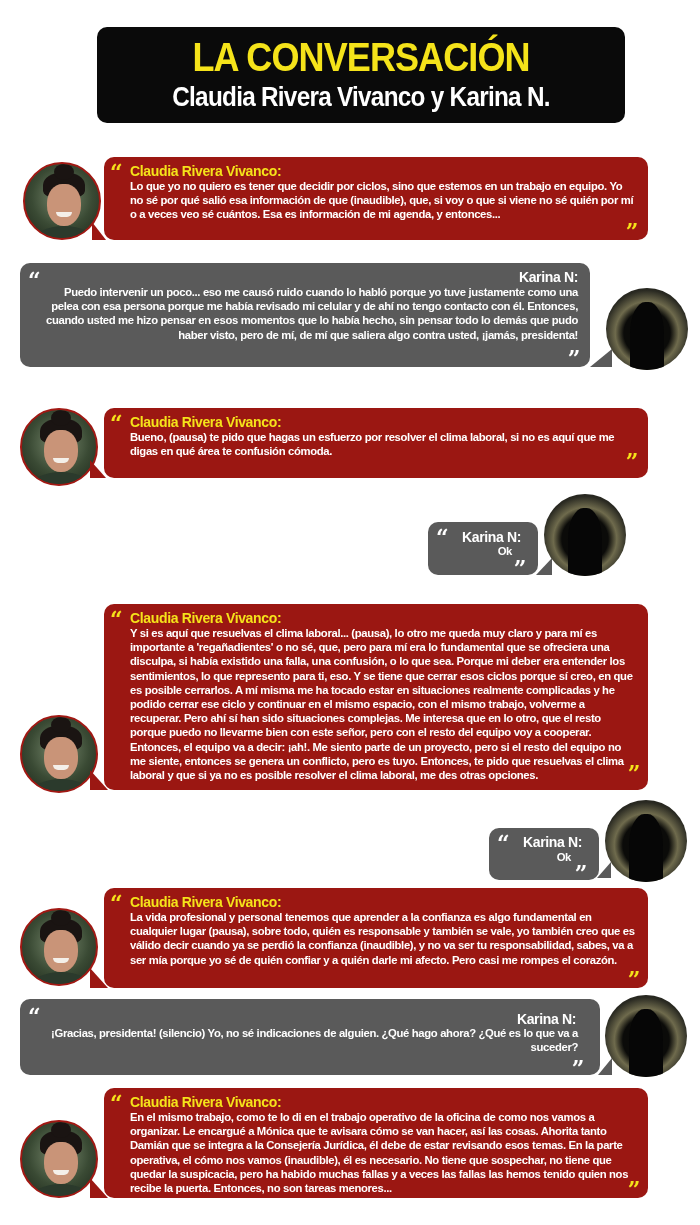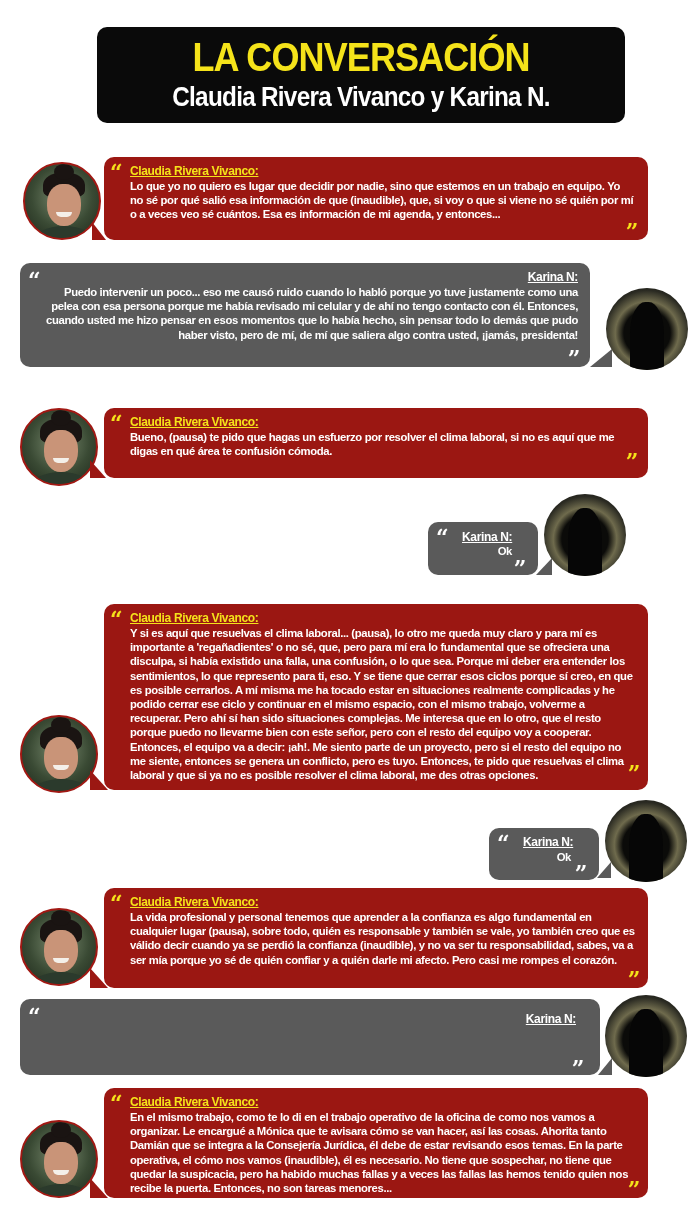--- a/index.html
+++ b/index.html
@@ -17,21 +17,21 @@
   .avatar .shoulders { position: absolute; left: 8px; top: 62px; width: 62px; height: 30px; border-radius: 50% 50% 0 0; background: #2b3a2c; }
   .avatar .smile { position: absolute; left: 31px; top: 48px; width: 16px; height: 5px; border-radius: 0 0 8px 8px; background: #f4efe9; }
   .avatar .silhouette { position: absolute; left: 24px; top: 14px; width: 34px; height: 70px; border-radius: 45% 45% 10% 10%; background: #060606; }
 
   .bubble { position: absolute; border-radius: 10px; color: #ffffff; font-weight: bold; font-size: 11.3px; line-height: 14.2px; letter-spacing: -0.35px; }
   .bubble.red { background: #9b1712; }
   .bubble.gray { background: #5a5a5a; }
   .bubble .qopen { position: absolute; font-size: 22px; line-height: 22px; font-family: "DejaVu Serif", serif; color: #f5e31a; }
   .bubble.gray .qopen, .bubble.gray .qclose { color: #ffffff; }
   .bubble .qclose { position: absolute; font-size: 22px; line-height: 22px; font-family: "DejaVu Serif", serif; color: #f5e31a; }
-  .bubble .speaker { position: absolute; font-size: 12px; text-decoration: underline; }
+  .bubble .speaker { position: absolute; font-size: 14px; }
   .bubble.red .speaker { color: #f5e31a; }
   .bubble.gray .speaker { color: #ffffff; }
   .bubble .text { position: absolute; }
   .bubble.gray .text { text-align: right; }
 
   .tail-left { position: absolute; width: 0; height: 0; border-right: 18px solid transparent; }
   .tail-right { position: absolute; width: 0; height: 0; border-left: 18px solid transparent; }
 </style>
 </head>
 <body>
@@ -45,21 +45,21 @@
   <div class="shoulders"></div>
     <div class="hair"></div>
     <div class="bun"></div>
     <div class="face"></div>
     <div class="smile"></div>
 </div>
 <div class="tail-left" style="left:92px; top:222px; border-bottom:18px solid #9b1712; border-right-width:14px;"></div>
 <div class="bubble red" style="left:104px; top:157px; width:544px; height:83px;">
   <span class="qopen" style="left:6px; top:4px;">“</span>
   <span class="speaker" style="left:26px; top:7px;">Claudia Rivera Vivanco:</span>
-  <div class="text" style="left:26px; top:22px; width:505px;">Lo que yo no quiero es lugar que decidir por nadie, sino que estemos en un trabajo en equipo. Yo no sé por qué salió esa información de que (inaudible), que, si voy o que si viene no sé quién por mí o a veces veo sé cuántos. Esa es información de mi agenda, y entonces...</div>
+  <div class="text" style="left:26px; top:22px; width:505px;">Lo que yo no quiero es tener que decidir por ciclos, sino que estemos en un trabajo en equipo. Yo no sé por qué salió esa información de que (inaudible), que, si voy o que si viene no sé quién por mí o a veces veo sé cuántos. Esa es información de mi agenda, y entonces...</div>
   <span class="qclose" style="right:10px; bottom:-2px;">”</span>
 </div>
 
 <div class="bubble gray" style="left:20px; top:263px; width:570px; height:104px;">
   <span class="qopen" style="left:8px; top:6px;">“</span>
   <span class="speaker" style="right:12px; top:7px;">Karina N:</span>
   <div class="text" style="left:22px; top:22px; width:536px;">Puedo intervenir un poco... eso me causó ruido cuando lo habló porque yo tuve justamente como una pelea con esa persona porque me había revisado mi celular y de ahí no tengo contacto con él. Entonces, cuando usted me hizo pensar en esos momentos que lo había hecho, sin pensar todo lo demás que pudo haber visto, pero de mí, de mí que saliera algo contra usted, ¡jamás, presidenta!</div>
   <span class="qclose" style="right:10px; bottom:-2px;">”</span>
 </div>
 <div class="tail-right" style="left:590px; top:349px; border-bottom:18px solid #5a5a5a; border-left-width:22px;"></div>
@@ -130,20 +130,21 @@
 <div class="bubble red" style="left:104px; top:888px; width:544px; height:100px;">
   <span class="qopen" style="left:6px; top:4px;">“</span>
   <span class="speaker" style="left:26px; top:7px;">Claudia Rivera Vivanco:</span>
   <div class="text" style="left:26px; top:22px; width:507px;">La vida profesional y personal tenemos que aprender a la confianza es algo fundamental en cualquier lugar (pausa), sobre todo, quién es responsable y también se vale, yo también creo que es válido decir cuando ya se perdió la confianza (inaudible), y no va ser tu responsabilidad, sabes, va a ser mía porque yo sé de quién confiar y a quién darle mi afecto. Pero casi me rompes el corazón.</div>
   <span class="qclose" style="right:8px; bottom:-2px;">”</span>
 </div>
 
 <div class="bubble gray" style="left:20px; top:999px; width:580px; height:76px;">
   <span class="qopen" style="left:8px; top:6px;">“</span>
   <span class="speaker" style="right:24px; top:13px;">Karina N:</span>
+  <div class="text" style="left:22px; top:27px; width:536px;">¡Gracias, presidenta! (silencio) Yo, no sé indicaciones de alguien. ¿Qué hago ahora? ¿Qué es lo que va a suceder?</div>
   <span class="qclose" style="right:16px; bottom:-4px;">”</span>
 </div>
 <div class="tail-right" style="left:598px; top:1058px; border-bottom:17px solid #5a5a5a; border-left-width:14px;"></div>
 <div class="avatar karina" style="left:605px; top:995px;">
   <div class="silhouette"></div>
 </div>
 
 <div class="avatar claudia" style="left:20px; top:1120px;">
   <div class="shoulders"></div>
     <div class="hair"></div>

